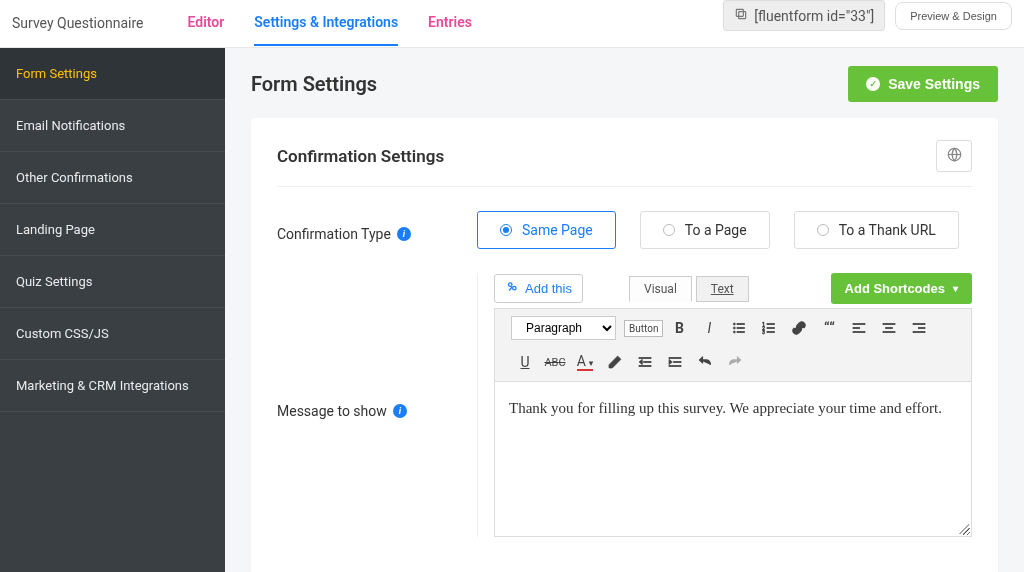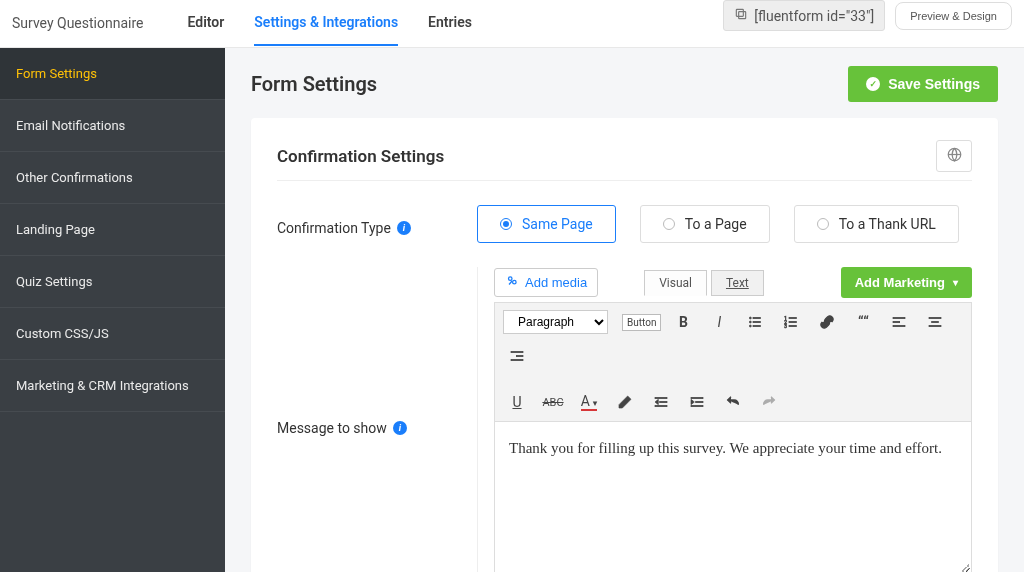--- a/index.html
+++ b/index.html
@@ -21,21 +21,21 @@
   border-bottom: 1px solid #e8e8e8;
   padding: 0 12px;
   height: 48px;
 }
 .topbar-left { display: flex; align-items: center; gap: 24px; }
 .form-name { color: #555; font-size: 14px; font-weight: 400; }
 .top-tabs { display: flex; gap: 30px; align-items: center; margin-left: 20px; }
 .top-tab {
   font-weight: 600;
   font-size: 14px;
-  color: #404040;
+  color: #ec4899;
   cursor: pointer;
   padding: 14px 0;
   border-bottom: 2px solid transparent;
 }
 .top-tab.active {
   color: #1a7efb;
   border-bottom: 2px solid #1a7efb;
 }
 .topbar-right { margin-left: auto; display: flex; gap: 10px; align-items: center; }
 .shortcode-box {
@@ -123,21 +123,21 @@
   background: #fff;
   margin: 0 26px 20px;
   border-radius: 4px;
   padding: 22px 26px;
   box-shadow: 0 1px 2px rgba(0,0,0,0.05);
 }
 .card-header {
   display: flex;
   align-items: center;
   justify-content: space-between;
-  padding-bottom: 8px;
+  padding-bottom: 14px;
   border-bottom: 1px solid #eee;
   margin-bottom: 24px;
 }
 .card-title { font-size: 17px; font-weight: 600; }
 .globe-btn {
   width: 36px; height: 32px;
   border: 1px solid #ddd;
   border-radius: 3px;
   background: #fff;
   display: flex; align-items: center; justify-content: center;
@@ -264,24 +264,24 @@
   cursor: pointer;
   display: inline-flex;
   gap: 8px;
   align-items: center;
 }
 .chev-down { font-size: 10px; }
 
 .editor-toolbar {
   background: #f3f3f3;
   border: 1px solid #ddd;
-  padding: 6px 8px;
+  padding: 6px 16px;
   display: flex;
   flex-wrap: wrap;
-  gap: 8px;
+  gap: 2px;
   align-items: center;
 }
 .format-select {
   border: 1px solid #ccc;
   background: #fff;
   font-size: 12px;
   padding: 3px 10px;
   margin-right: 6px;
   min-width: 105px;
 }
@@ -422,28 +422,28 @@
         <div class="message-controls">
           <div class="editor-topbar">
             <button class="add-media-btn">
               <span>
                 <svg width="14" height="14" viewBox="0 0 24 24" fill="none" stroke="#1a7efb" stroke-width="2.2">
                     <circle cx="9" cy="8" r="3"></circle>
                     <circle cx="16" cy="14" r="3"></circle>
                     <path d="M7 18l5-6"></path>
                   </svg>
               </span>
-              <span>Add media</span>
+              <span>Add this</span>
             </button>
             <div class="editor-tabs">
               <div class="editor-tab active">Visual</div>
               <div class="editor-tab">Text</div>
             </div>
             <button class="add-shortcodes-btn">
-              <span>Add Marketing</span>
+              <span>Add Shortcodes</span>
               <span class="chev-down">▾</span>
             </button>
           </div>
 
           <div class="editor-toolbar">
             <select class="format-select">
               <option>Paragraph</option>
             </select>
             <span class="button-tag">Button</span>
             <div class="tb-btn">

